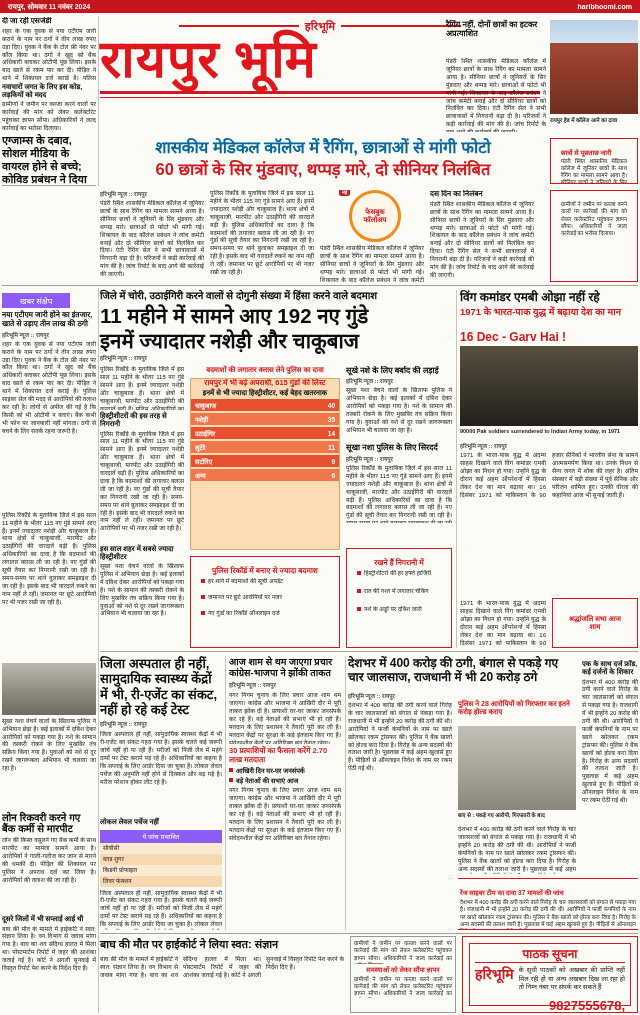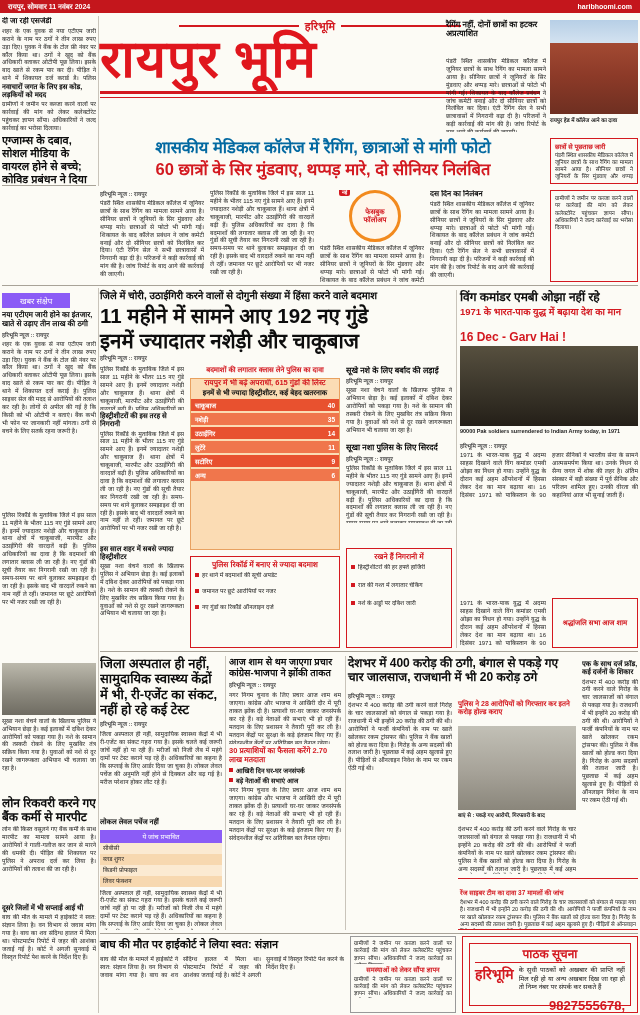--- a/index.html
+++ b/index.html
@@ -8,21 +8,21 @@
   .abs{position:absolute;}
   .tiny{font-size:6px;line-height:1.32;text-align:justify;color:#1c1c1c;overflow:hidden;}
   .t55{font-size:5.5px;}
   .byl{font-size:5.8px;font-weight:700;color:#555;}
   .hl{font-weight:700;color:#0d0d0d;line-height:1.18;}
   .red{color:#d31920;}
   .ctr{text-align:center;}
   .vline{position:absolute;width:1px;background:#c9c4ba;}
   .hline{position:absolute;height:1px;background:#a8a398;}
   .cap{font-size:5.5px;font-weight:700;color:#222;line-height:1.25;}
-  .rbox{border:1.5px solid #d31920;padding:4px;box-sizing:border-box;overflow:hidden;}
+  .rbox{border:1.5px solid #d31920;padding:10px;box-sizing:border-box;overflow:hidden;}
   .bullet{display:flex;gap:3px;margin-top:2px;}
   .sq{width:4px;height:4px;background:#d31920;flex:0 0 auto;margin-top:1px;}
   .topbar{position:absolute;left:0;top:0;width:640px;height:13px;background:#c4161c;
           color:#fff;font-size:7px;display:flex;align-items:center;justify-content:space-between;
           padding:0 8px;box-sizing:border-box;font-weight:700;}
   .mast-brand{display:flex;align-items:center;justify-content:center;gap:6px;color:#d31920;
               font-size:11px;font-weight:700;}
   .mast-brand:before,.mast-brand:after{content:"";height:2px;width:120px;background:#d31920;}
   .mast-title{font-family:"Liberation Serif",serif;font-weight:700;color:#e0161d;
               font-size:52px;line-height:1.02;text-align:left;letter-spacing:1px;}
@@ -114,21 +114,21 @@
   <div class="vline" style="left:98px;top:288px;height:725px"></div>
 
   <div class="abs" style="left:2px;top:290px;width:94px;height:723px;overflow:hidden">
     <span class="label-red">खबर संक्षेप</span>
     <div class="hl" style="font-size:7.5px;margin-top:3px">नया एटीएम जारी होने का इंतजार, खाते से उड़ाए तीन लाख की ठगी</div>
     <div class="byl" style="margin:2px 0">हरिभूमि न्यूज :: रायपुर</div>
     <div class="tiny" style="height:168px">शहर के एक युवक से नया एटीएम जारी कराने के नाम पर ठगों ने तीन लाख रुपए उड़ा दिए। युवक ने बैंक के टोल फ्री नंबर पर कॉल किया था। ठगों ने खुद को बैंक अधिकारी बताकर ओटीपी पूछ लिया। इसके बाद खाते से रकम पार कर दी। पीड़ित ने थाने में शिकायत दर्ज कराई है। पुलिस साइबर सेल की मदद से आरोपियों की तलाश कर रही है। लोगों से अपील की गई है कि किसी को भी ओटीपी न बताएं। बैंक कभी भी फोन पर जानकारी नहीं मांगता। ठगी से बचने के लिए सतर्क रहना जरूरी है।</div>
     <div class="tiny" style="height:148px;margin-top:3px">पुलिस रिकॉर्ड के मुताबिक जिले में इस साल 11 महीने के भीतर 115 नए गुंडे सामने आए हैं। इनमें ज्यादातर नशेड़ी और चाकूबाज हैं। थाना क्षेत्रों में चाकूबाजी, मारपीट और उठाईगिरी की वारदातें बढ़ी हैं। पुलिस अधिकारियों का दावा है कि बदमाशों की लगातार क्लास ली जा रही है। नए गुंडों की सूची तैयार कर निगरानी रखी जा रही है। समय-समय पर थाने बुलाकर समझाइश दी जा रही है। इसके बाद भी वारदातें रुकने का नाम नहीं ले रहीं। जमानत पर छूटे आरोपियों पर भी नजर रखी जा रही है।</div>
     <div class="ph-crowd" style="width:94px;height:52px;margin-top:3px"></div>
     <div class="tiny" style="height:74px;margin-top:3px">सूखा नशा बेचने वालों के खिलाफ पुलिस ने अभियान छेड़ा है। कई इलाकों में दबिश देकर आरोपियों को पकड़ा गया है। नशे के सामान की तस्करी रोकने के लिए मुखबिर तंत्र सक्रिय किया गया है। युवाओं को नशे से दूर रखने जागरूकता अभियान भी चलाया जा रहा है।</div>
-    <div class="hl" style="font-size:12px;margin-top:4px">लोन रिकवरी करने गए बैंक कर्मी से मारपीट</div>
+    <div class="hl" style="font-size:10px;margin-top:20px">लोन रिकवरी करने गए बैंक कर्मी से मारपीट</div>
     <div class="tiny" style="height:74px;margin-top:2px">लोन की किस्त वसूलने गए बैंक कर्मी के साथ मारपीट का मामला सामने आया है। आरोपियों ने गाली-गलौज कर जान से मारने की धमकी दी। पीड़ित की शिकायत पर पुलिस ने अपराध दर्ज कर लिया है। आरोपियों की तलाश की जा रही है।</div>
     <div class="hl" style="font-size:7px;margin-top:4px">दूसरे जिलों में भी सप्लाई आई थी</div>
     <div class="tiny" style="height:90px;margin-top:2px">बाघ की मौत के मामले में हाईकोर्ट ने स्वत: संज्ञान लिया है। वन विभाग से जवाब मांगा गया है। बाघ का शव संदिग्ध हालत में मिला था। पोस्टमार्टम रिपोर्ट में जहर की आशंका जताई गई है। कोर्ट ने अगली सुनवाई में विस्तृत रिपोर्ट पेश करने के निर्देश दिए हैं।</div>
   </div>
 
   <div class="abs hl" style="left:100px;top:290px;width:352px;font-size:10px">जिले में चोरी, उठाईगिरी करने वालों से दोगुनी संख्या में हिंसा करने वाले बदमाश</div>
   <div class="abs hl" style="left:100px;top:304px;width:352px;font-size:20.5px">11 महीने में सामने आए 192 नए गुंडे</div>
   <div class="abs hl" style="left:100px;top:329px;width:352px;font-size:20.5px">इनमें ज्यादातर नशेड़ी और चाकूबाज</div>
   <div class="abs byl" style="left:100px;top:354px;width:352px">हरिभूमि न्यूज :: रायपुर</div>
 

